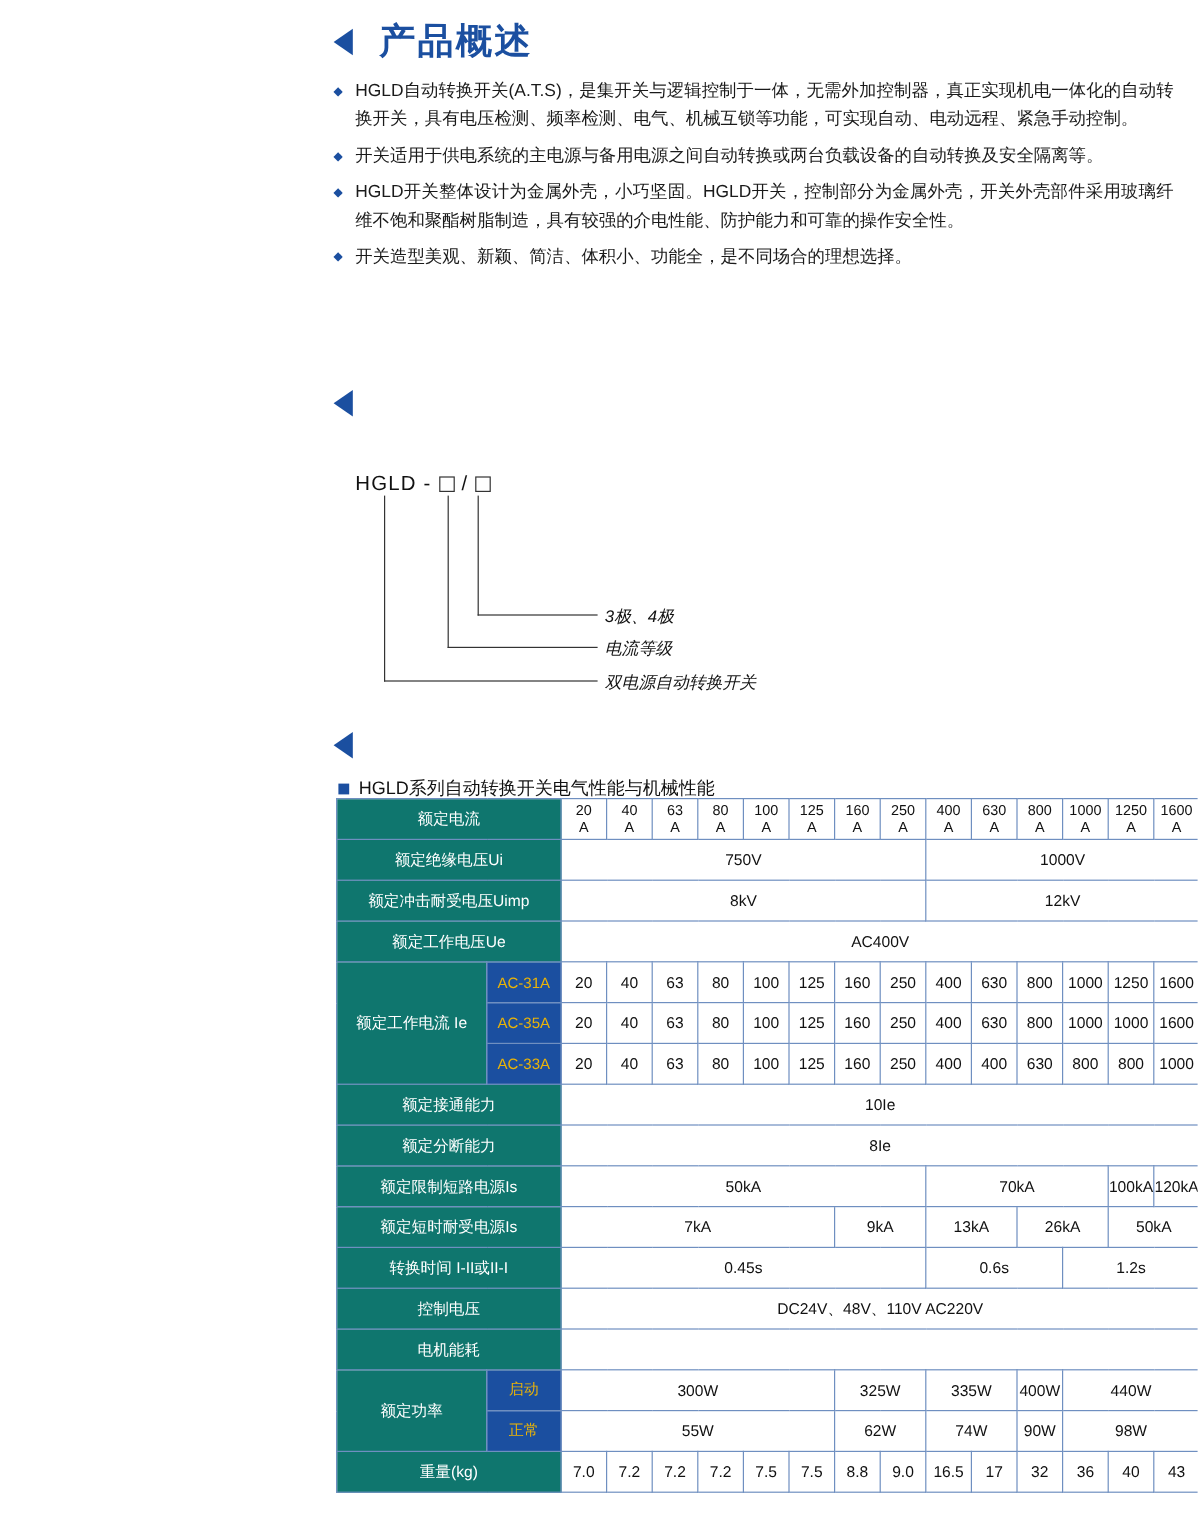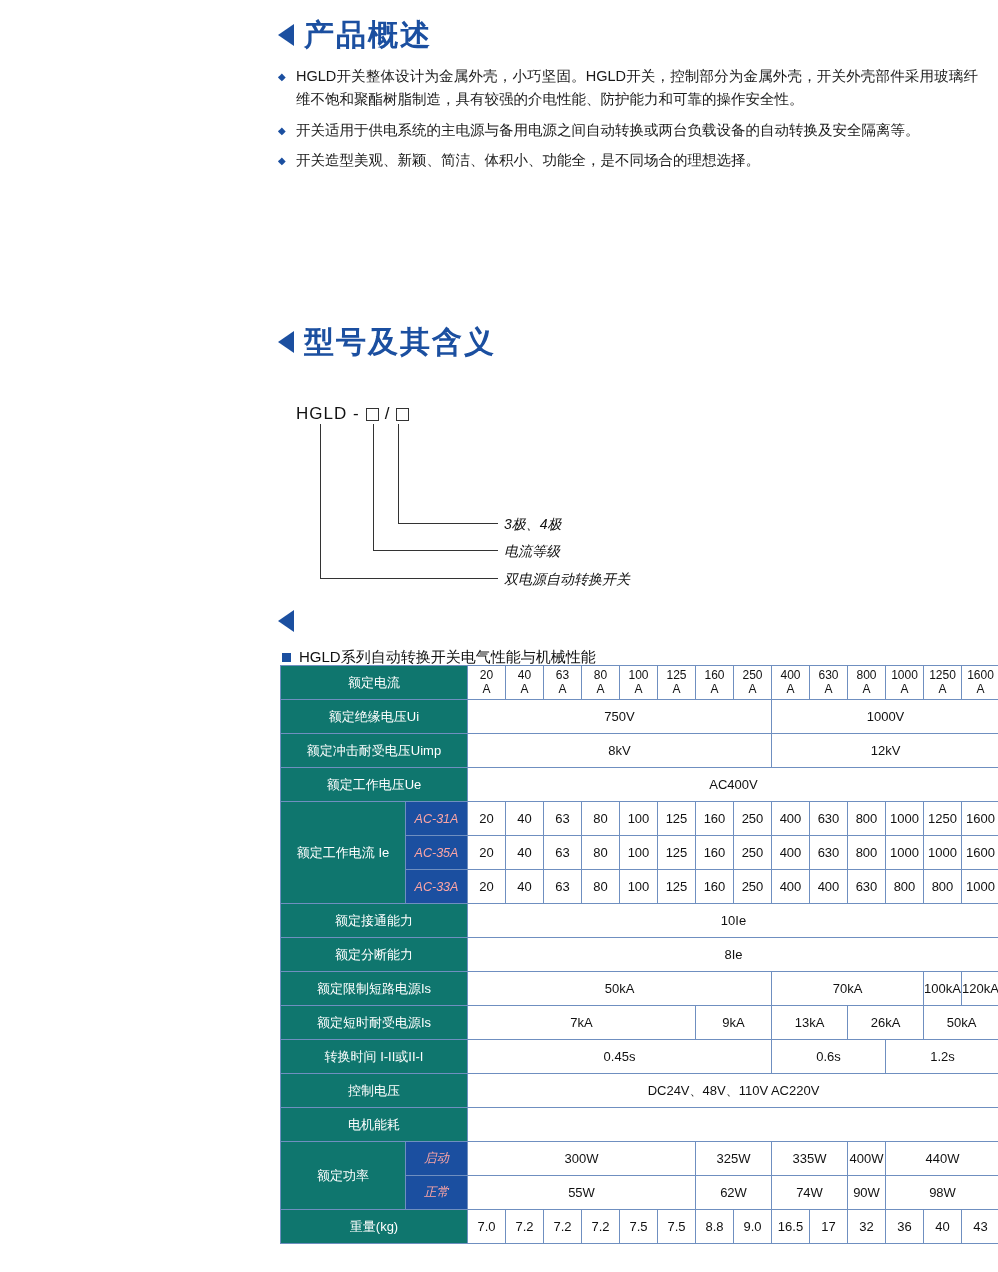--- a/index.html
+++ b/index.html
@@ -13,21 +13,21 @@
     width: 998px;
     min-height: 1272px;
     margin: 0 auto;
     background: #ffffff;
   }
 
   
   .section-head {
     display: flex;
     align-items: center;
-    gap: 10px;
+    gap: 22px;
     color: #1b4fa0;
     font-weight: bold;
   }
   .tri {
     width: 0; height: 0;
     border-top: 11px solid transparent;
     border-bottom: 11px solid transparent;
     border-right: 16px solid #1b4fa0;
   }
   .section-title {
@@ -127,51 +127,50 @@
   td.lab {
     background: #0f766e;
     color: #ffffff;
     text-align: left;
     padding-left: 10px;
     font-size: 13px;
     width: 125px;
   }
   td.sublab {
     background: #1b4fa0;
-    color: #fca5a5;
+    color: #eab308;
     text-align: center;
     font-size: 12.5px;
     width: 62px;
-    font-style: italic;
   }
   td.amp { font-size: 12px; line-height: 1.15; }
   td.val { font-size: 13px; }
   .tbl-wrap { margin-left: 2px; }
 </style>
 </head>
 <body>
 
 <div class="page">
 
   <div style="position:absolute; left:278px; top:18px; width:700px;">
     <div class="section-head">
       <span class="tri"></span>
       <span class="section-title">产品概述</span>
     </div>
     <ul class="bullets">
+      <li>HGLD自动转换开关(A.T.S)，是集开关与逻辑控制于一体，无需外加控制器，真正实现机电一体化的自动转换开关，具有电压检测、频率检测、电气、机械互锁等功能，可实现自动、电动远程、紧急手动控制。</li>
+      <li>开关适用于供电系统的主电源与备用电源之间自动转换或两台负载设备的自动转换及安全隔离等。</li>
       <li>HGLD开关整体设计为金属外壳，小巧坚固。HGLD开关，控制部分为金属外壳，开关外壳部件采用玻璃纤维不饱和聚酯树脂制造，具有较强的介电性能、防护能力和可靠的操作安全性。</li>
-      <li>开关适用于供电系统的主电源与备用电源之间自动转换或两台负载设备的自动转换及安全隔离等。</li>
       <li>开关造型美观、新颖、简洁、体积小、功能全，是不同场合的理想选择。</li>
     </ul>
   </div>
 
   <div style="position:absolute; left:278px; top:325px; width:700px;">
     <div class="section-head">
       <span class="tri"></span>
-      <span class="section-title">型号及其含义</span>
     </div>
 
     <div class="model-block">
       <div class="model-code" style="position:absolute; left:10px; top:20px;justify-content:flex-end;">
         <span>HGLD -</span>
         <span class="box"></span>
         <span>/</span>
         <span class="box"></span>
       </div>
 

